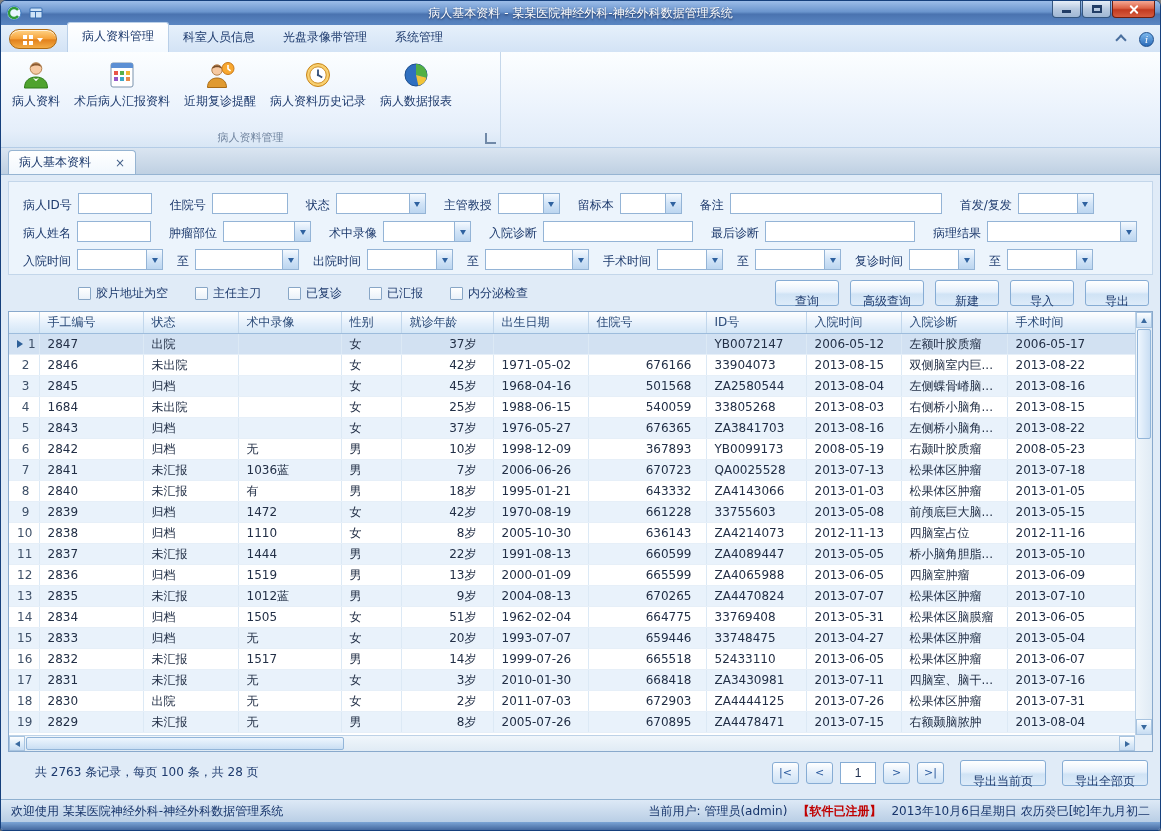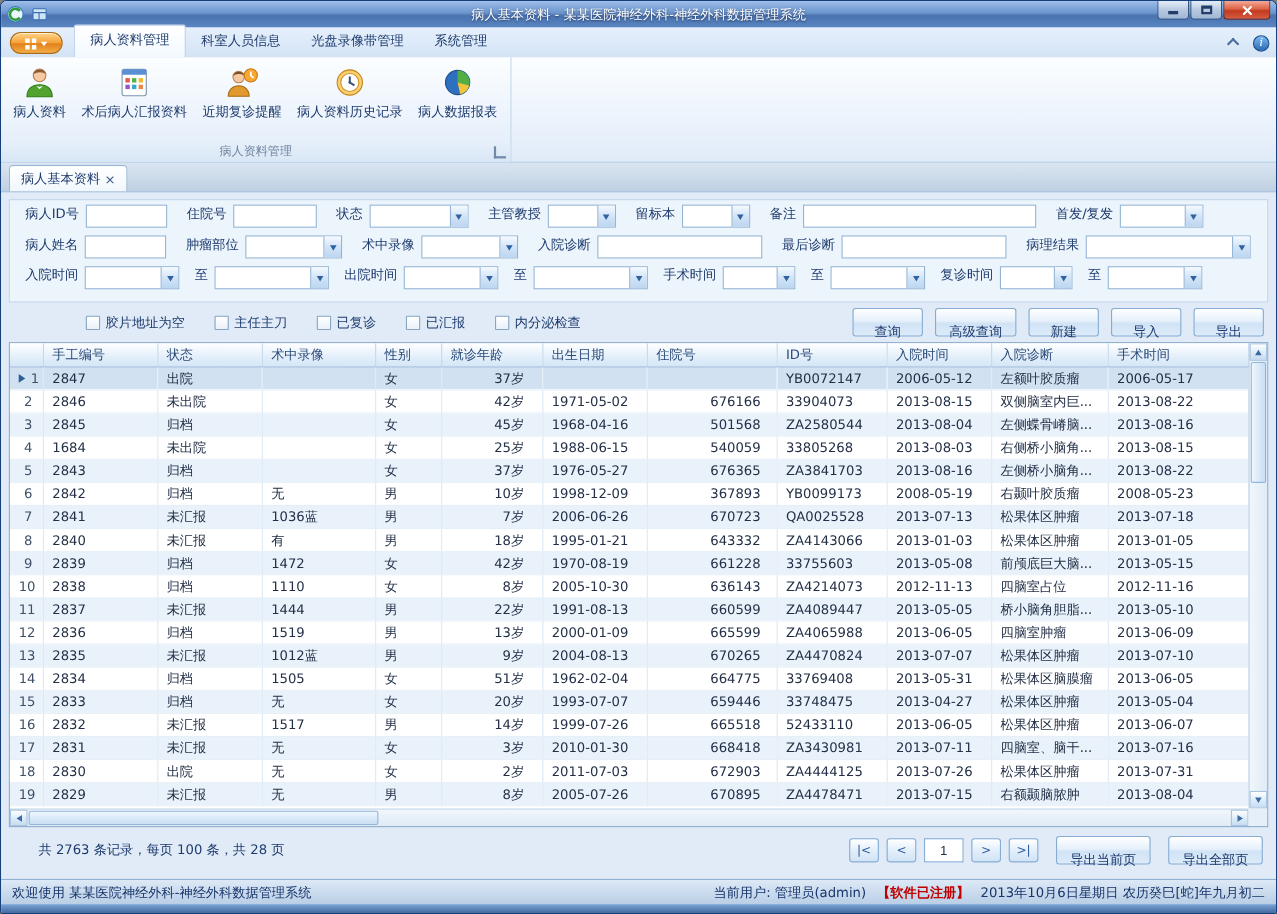--- a/index.html
+++ b/index.html
@@ -23,34 +23,34 @@
 .app-btn{height:20px;width:48px;margin:0 10px 3px 2px;border-radius:10px;border:1px solid #b06a10;background:linear-gradient(#ffd488,#f6a33a 48%,#e2811c 55%,#f4ad45);display:flex;align-items:center;justify-content:center;cursor:pointer;box-shadow:inset 0 1px 0 rgba(255,255,255,.7)}
 .appgrid{width:4px;height:4px;background:#fff;box-shadow:6px 0 0 #fff,0 6px 0 #fff,6px 6px 0 #fff;margin:-5px 10px 0 0}
 .appdd{width:0;height:0;border:3px solid transparent;border-top:4px solid #fff;margin-top:4px}
 .rtab{padding:5px 14px 6px;font-size:12px;color:#1d3a6d;cursor:pointer;white-space:nowrap}
 .rtab.active{background:linear-gradient(#ffffff,#f3f9ff);border:1px solid #b9cfe8;border-bottom:none;border-radius:3px 3px 0 0;padding-bottom:7px}
 .tabs-spacer{flex:1}
 .chev{width:8px;height:8px;border-top:2px solid #4a6f9e;border-left:2px solid #4a6f9e;transform:rotate(45deg);margin:0 14px 8px 0;cursor:pointer}
 .info{width:15px;height:15px;border-radius:50%;background:linear-gradient(#7db9ee,#2a6ab8);color:#fff;font-size:10px;font-style:italic;font-family:"DejaVu Serif",serif;display:flex;align-items:center;justify-content:center;margin-bottom:5px;cursor:pointer;border:1px solid #1d4e8c}
 
 .ribbon{height:96px;flex:0 0 auto;background:linear-gradient(#fcfeff,#eaf2fc 65%,#e0ebf8);border-bottom:1px solid #b4cce6}
-.rgroup{width:464px;height:100%;border-right:1px solid #c5d7ea;display:flex;flex-direction:column;position:relative}
+.rgroup{width:500px;height:100%;border-right:1px solid #c5d7ea;display:flex;flex-direction:column;position:relative}
 .rbuttons{flex:1;display:flex;align-items:flex-start;padding:3px 4px 0}
 .rbtn{display:flex;flex-direction:column;align-items:center;gap:2px;padding:4px 7px;border-radius:3px;cursor:pointer}
 .rbl{font-size:12px;color:#1d3a6d;white-space:nowrap}
 .rgroup-label{height:17px;line-height:16px;text-align:center;font-size:11px;color:#70849f;background:linear-gradient(#e6effa,#d8e6f5)}
 .launcher{position:absolute;right:4px;bottom:3px;width:11px;height:11px;border-left:2px solid #7089a8;border-bottom:2px solid #7089a8;cursor:pointer}
 
 .doctabs{height:27px;flex:0 0 auto;background:linear-gradient(#dae5f1,#bfd0e2);border-bottom:1px solid #96b4d2;display:flex;align-items:flex-end;padding:0 7px}
-.doctab{display:flex;align-items:center;gap:4px;height:24px;background:linear-gradient(#ffffff,#f1f7fd);border:1px solid #96b4d2;border-bottom:none;border-radius:4px 4px 0 0;padding:0 10px;font-size:12px;color:#1d3a6d;cursor:pointer}
+.doctab{display:flex;align-items:center;gap:24px;height:24px;background:linear-gradient(#ffffff,#f1f7fd);border:1px solid #96b4d2;border-bottom:none;border-radius:4px 4px 0 0;padding:0 10px;font-size:12px;color:#1d3a6d;cursor:pointer}
 .doctab .x{color:#44608a;cursor:pointer}
 
 .content{flex:1;background:#e0ebf7;padding:6px 7px;display:flex;flex-direction:column;overflow:hidden}
 .filter-panel{flex:0 0 auto;background:#ecf4fc;border:1px solid #c3d6ea;padding:4px 6px}
-.frow{display:flex;align-items:flex-start;height:28px}
+.frow{display:flex;align-items:flex-end;height:28px}
 .fl{font-size:12px;color:#1d3a6d;white-space:nowrap;margin-right:6px}
 .fl.first{margin-left:8px}
 .ml{margin-left:18px}
 .ml2{margin-left:14px}
 .ti{height:21px;border:1px solid #94b4d6;background:#fff;font-size:12px;padding:0 4px;color:#203050;outline:none}
 .combo{display:inline-flex;height:21px;border:1px solid #94b4d6;background:#fff;justify-content:flex-end;cursor:pointer}
 .dd{width:16px;flex:0 0 auto;background:linear-gradient(#f5faff,#d2e4f7 50%,#bcd6f0);border-left:1px solid #94b4d6;display:flex;align-items:center;justify-content:center}
 .dd::after{content:"";width:0;height:0;border:3px solid transparent;border-top:5px solid #2f62a0;margin-top:5px}
 
 .toolbar{flex:0 0 auto;display:flex;align-items:center;height:36px;padding:0 4px}

